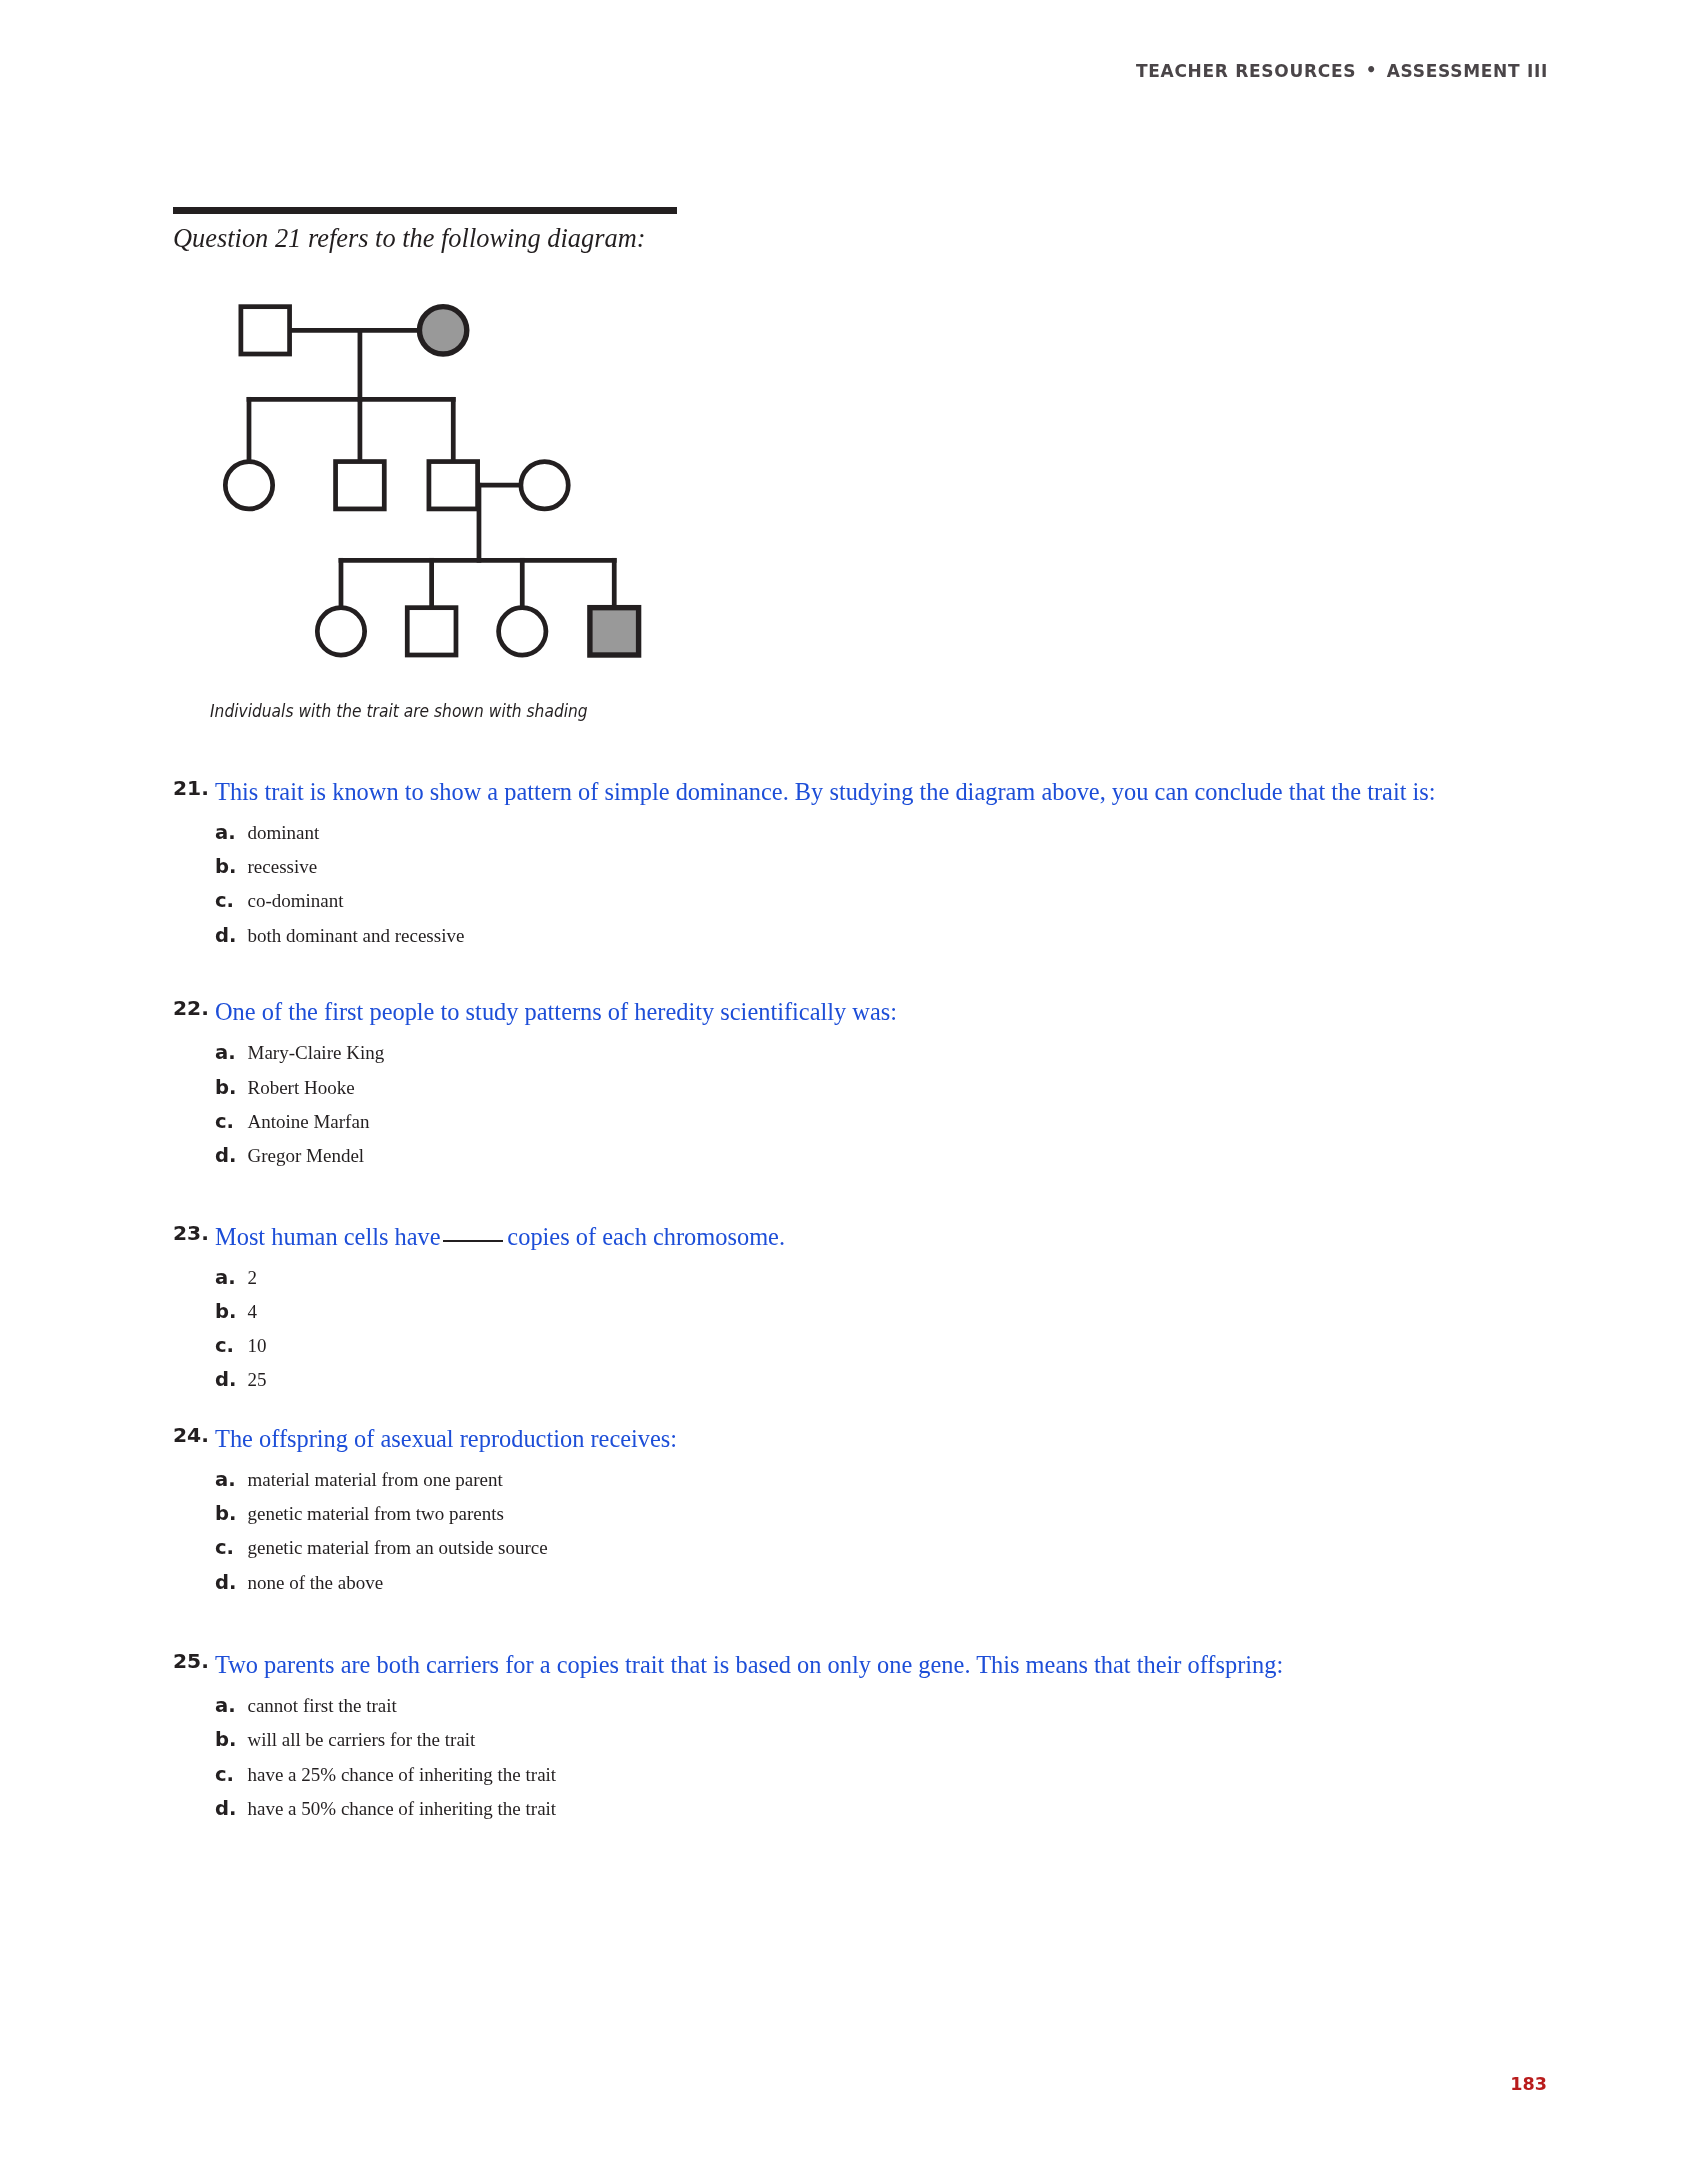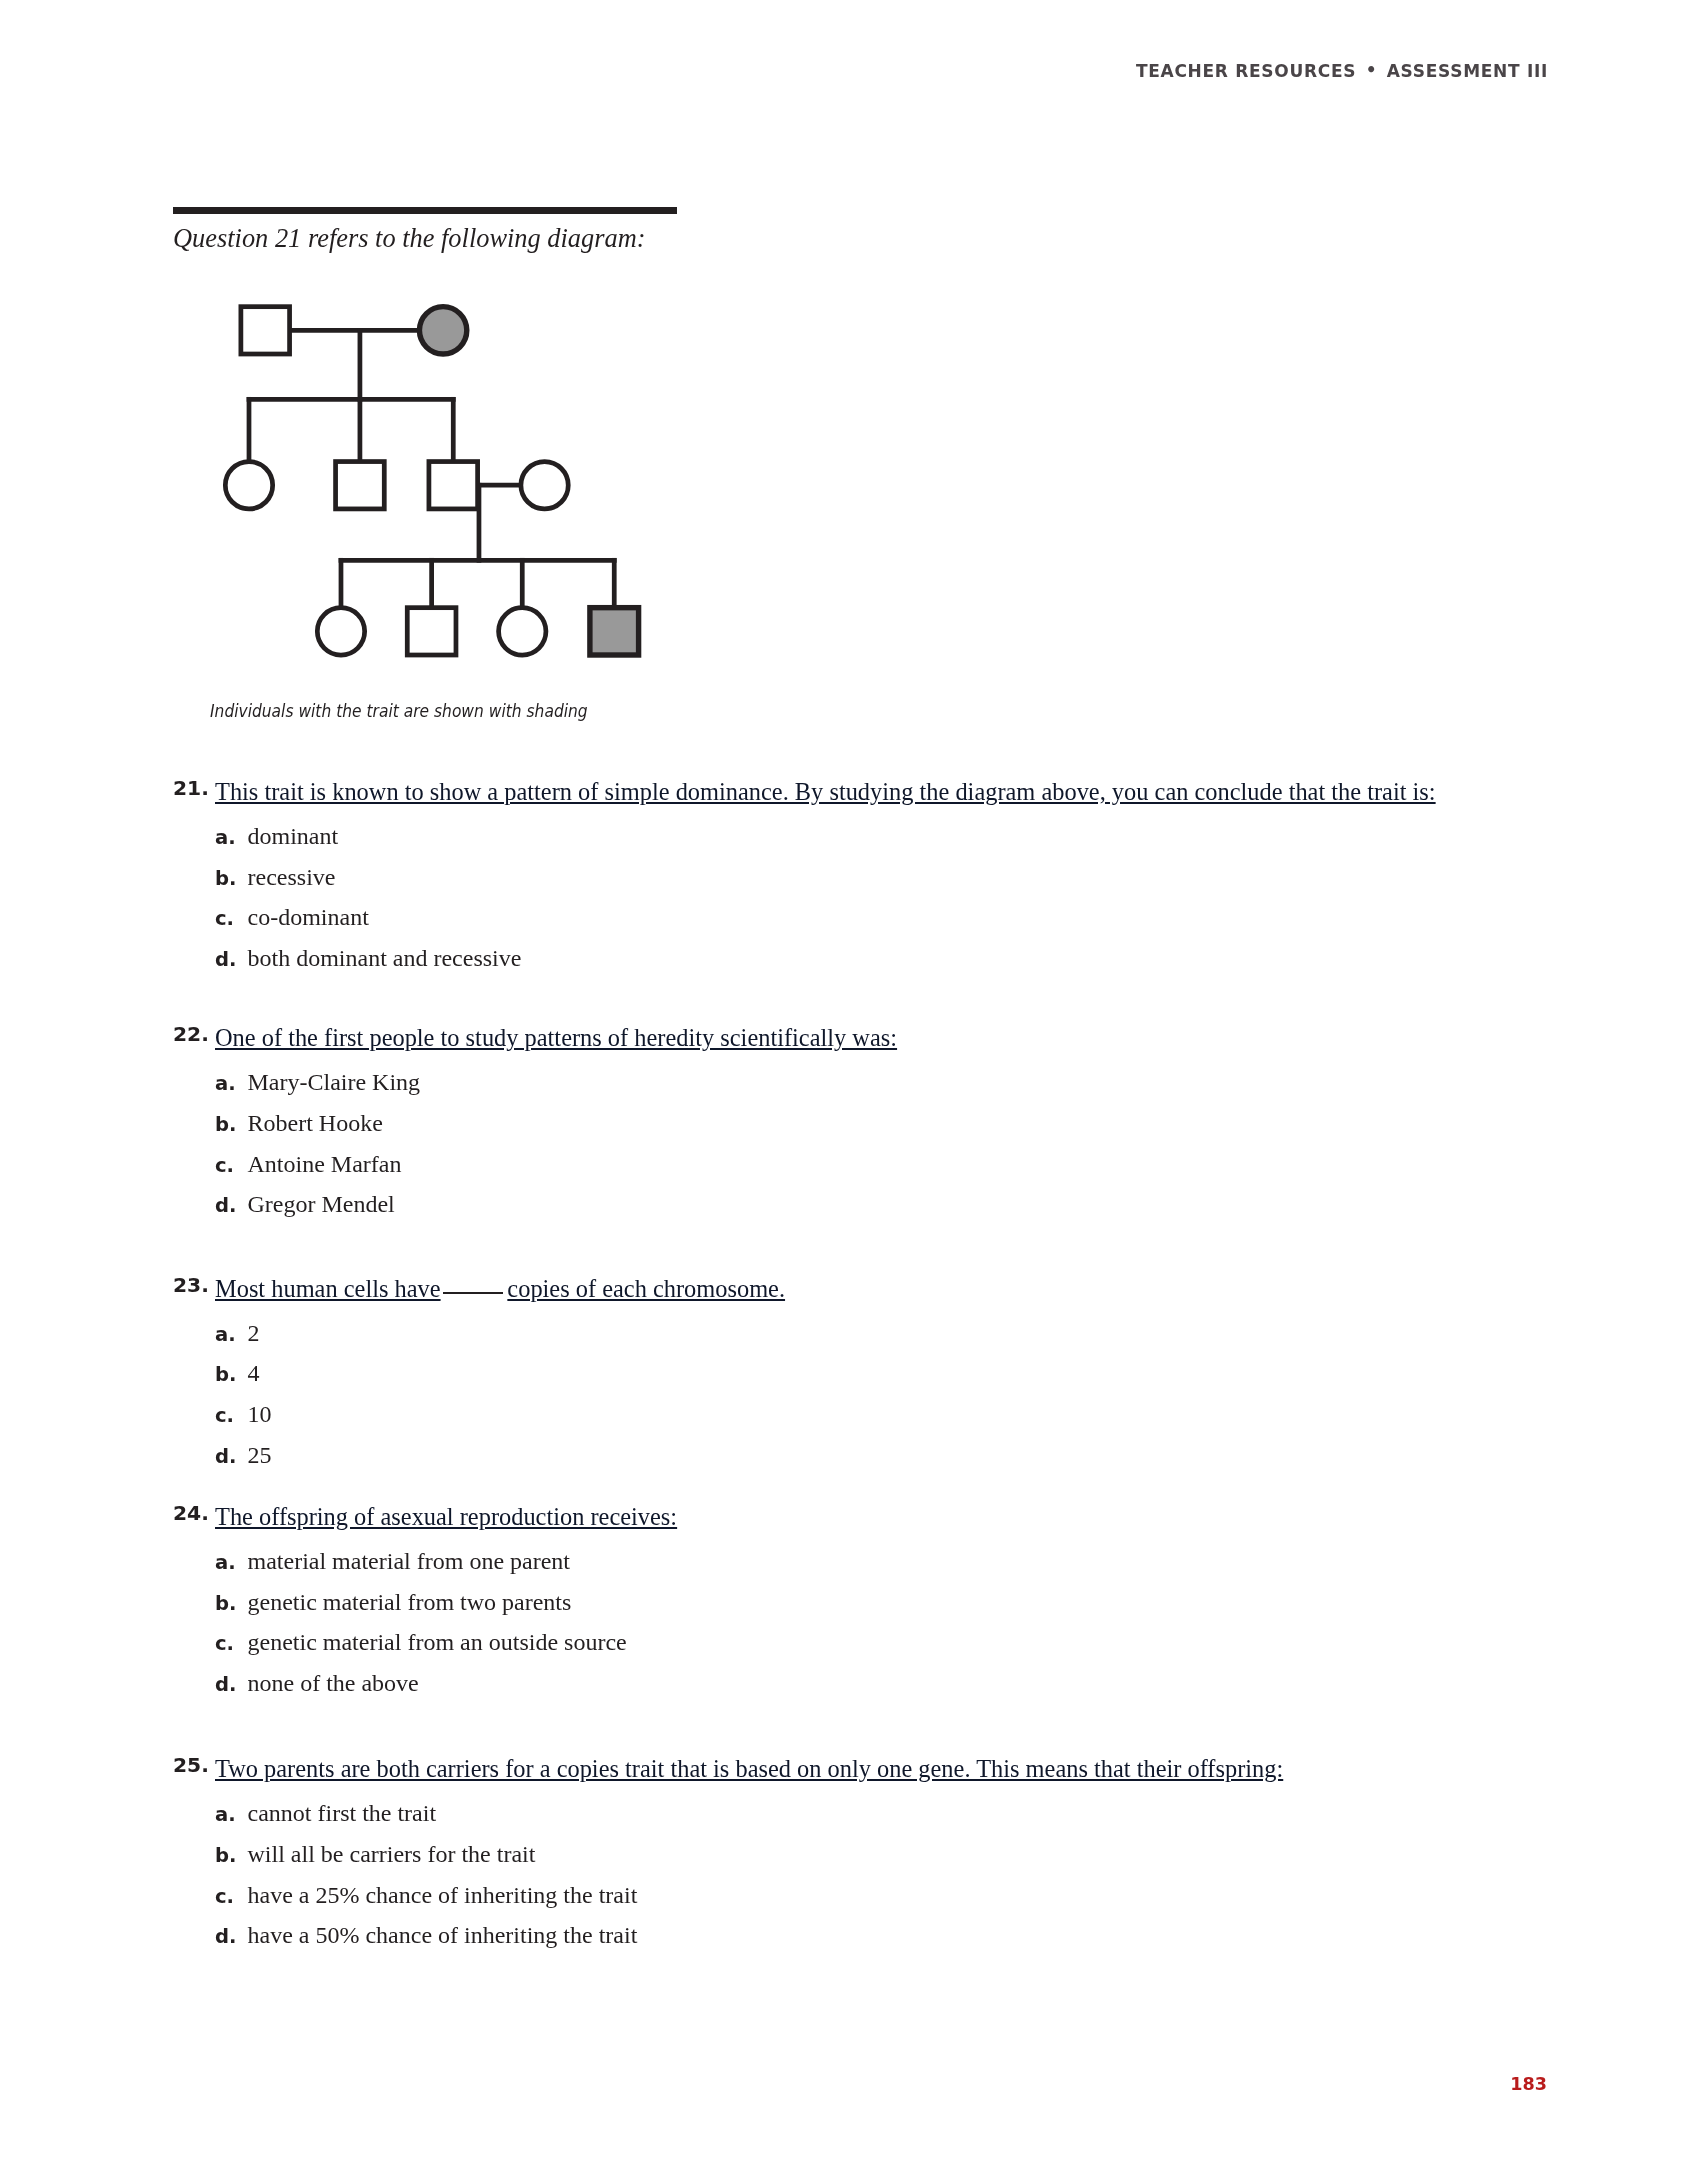--- a/index.html
+++ b/index.html
@@ -97,24 +97,23 @@
     font-weight: bold;
     font-size: 20.3px;
     line-height: 1.55;
     width: 42px;
     flex: 0 0 42px;
     color: #231f20;
   }
   .q-text {
     font-size: 24.4px;
     line-height: 1.58;
-    color: #0f172a;
+    color: #1d4ed8;
     flex: 1 1 auto;
     max-width: 1313px;
-    text-decoration: underline;
   }
   .q-text .blank {
     display: inline-block;
     width: 60px;
     border-bottom: 2px solid #231f20;
     margin: 0 4.1px 0 2.7px;
     vertical-align: 2.7px;
     height: 15px;
   }
   .options {
@@ -128,21 +127,21 @@
   }
   .opt-letter {
     font-family: "DejaVu Sans", sans-serif;
     font-weight: bold;
     font-size: 19.6px;
     width: 32.5px;
     flex: 0 0 32.5px;
     color: #231f20;
   }
   .opt-text {
-    font-size: 24px;
+    font-size: 19px;
     line-height: 1.3;
     color: #231f20;
   }
 
   .q21 .options { margin-top: 6.8px; }
   .q-gap-22 { margin-top: 45px; }
   .q-gap-23 { margin-top: 49px; }
   .q-gap-24 { }
   .q-gap-25 { margin-top: 51px; }
 

